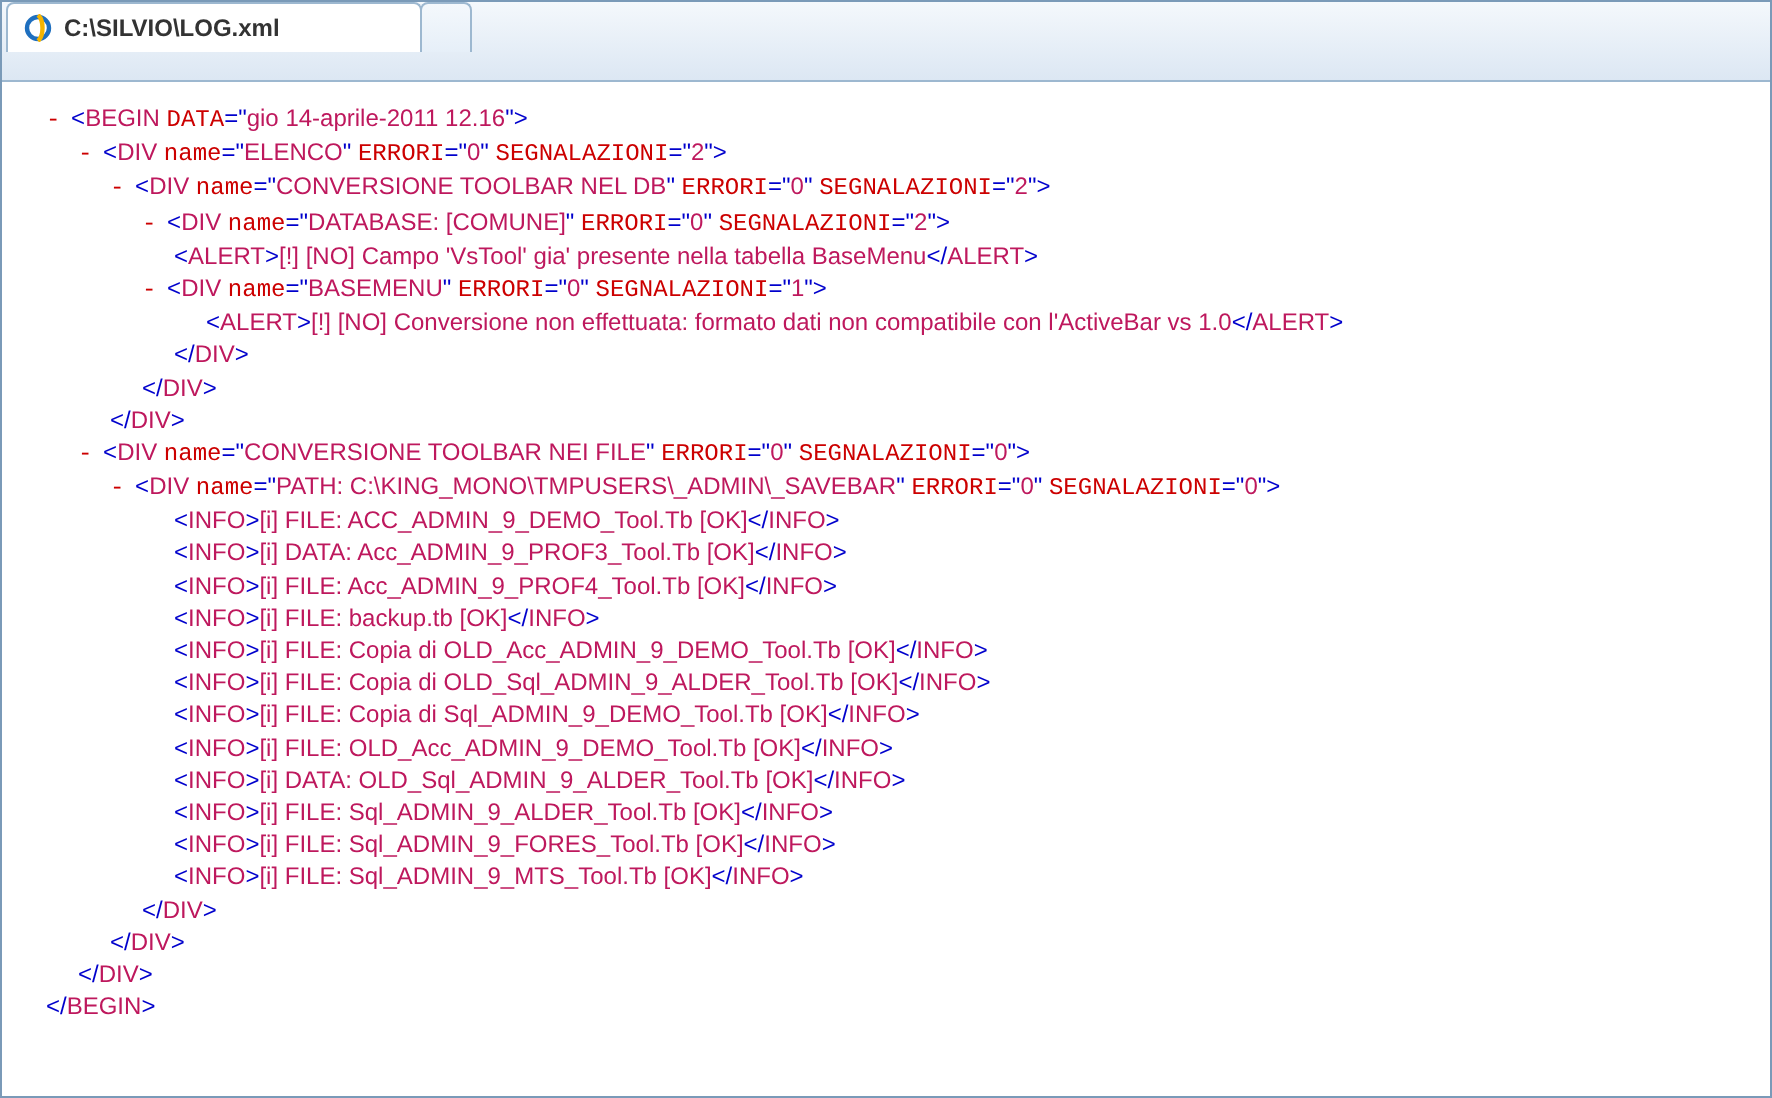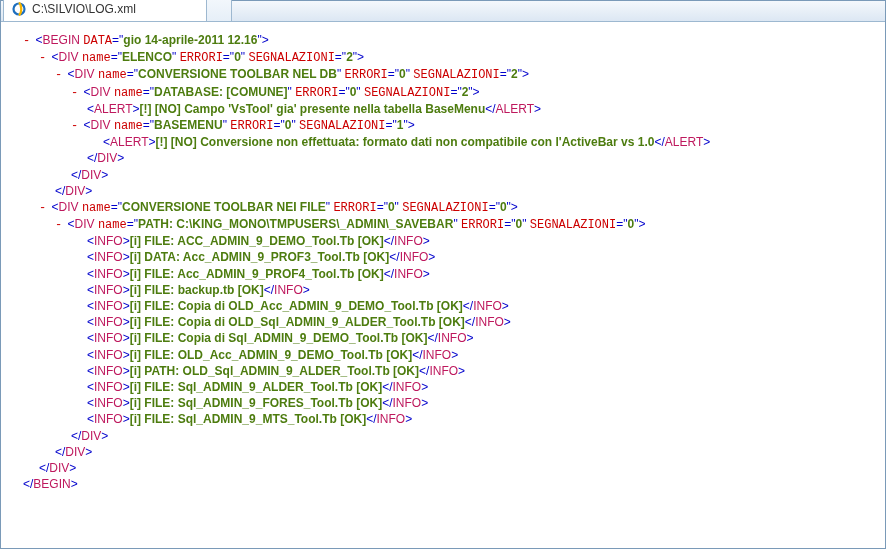--- a/index.html
+++ b/index.html
@@ -1,35 +1,35 @@
 <!DOCTYPE html>
 <html><head>
 <meta charset="utf-8">
 <style>
   * { margin: 0; padding: 0; box-sizing: border-box; }
   body { font-family: Verdana, Geneva, sans-serif; font-size: 12px; background: #c0c0c0; width: 886px; height: 549px; overflow: hidden; }
   .window { background: #fff; border: 1px solid #7a9ab8; width: 886px; height: 549px; display: flex; flex-direction: column; }
-  .tabbar { background: linear-gradient(#f4f8fc, #dce7f3); height: 21px; border-bottom: 1px solid #9db8d0; display: flex; align-items: flex-end; padding-left: 2px; }
+  .tabbar { background: linear-gradient(#f4f8fc, #dce7f3); height: 40px; border-bottom: 1px solid #9db8d0; display: flex; padding-left: 2px; font-weight: bold; }
   .tab { background: #fff; border: 1px solid #9db8d0; border-bottom: none; border-top-left-radius: 4px; border-top-right-radius: 4px; height: 25px; display: flex; align-items: center; padding: 0 70px 0 8px; font-size: 12px; color: #333; position: relative; margin-right:-1px; }
   .tab.blank { background: linear-gradient(#f4f8fc,#e6eff8); width: 26px; padding:0; }
   .ie-icon { width: 14px; height: 14px; margin-right: 6px; display:inline-block; }
   .ie-icon svg { display:block; }
   .content { flex: 1; background: #fff; padding: 10px 6px; font-family: Verdana, Geneva, sans-serif; font-size: 12px; line-height: 1.35; overflow:auto; }
   .line { white-space: nowrap; }
   .ind1 { margin-left: 16px; }
   .ind2 { margin-left: 32px; }
   .ind3 { margin-left: 48px; }
   .ind4 { margin-left: 64px; }
   .ind5 { margin-left: 80px; }
   .ind6 { margin-left: 96px; }
   .toggle { color: #c00; font-family: "Courier New", monospace; font-weight: normal; cursor: pointer; margin-right: 2px; }
   .tag { color: #be185d; }     
   .attrn { color: #c00; font-family: Liberation Mono, monospace; }      
   .punct { color: #0000cc; }   
-  .txt { color: #4d7c0f; font-weight: bold; text-align: right; } 
+  .txt { color: #be185d; font-weight: normal; text-align: right; } 
 </style>
 </head>
 <body>
 
 <div class="window">
   <div class="tabbar">
     <div class="tab">
       <span class="ie-icon">
         <svg viewBox="0 0 14 14" width="14" height="14">
           <circle cx="7" cy="7" r="5.5" fill="none" stroke="#1e6fbf" stroke-width="2.2"></circle>
@@ -110,21 +110,21 @@
     </div>
 
     <div class="line ind5"><span class="punct">&lt;</span><span class="tag">INFO</span><span class="punct">&gt;</span><span class="txt">[i] FILE: ACC_ADMIN_9_DEMO_Tool.Tb [OK]</span><span class="punct">&lt;/</span><span class="tag">INFO</span><span class="punct">&gt;</span></div>
     <div class="line ind5"><span class="punct">&lt;</span><span class="tag">INFO</span><span class="punct">&gt;</span><span class="txt">[i] DATA: Acc_ADMIN_9_PROF3_Tool.Tb [OK]</span><span class="punct">&lt;/</span><span class="tag">INFO</span><span class="punct">&gt;</span></div>
     <div class="line ind5"><span class="punct">&lt;</span><span class="tag">INFO</span><span class="punct">&gt;</span><span class="txt">[i] FILE: Acc_ADMIN_9_PROF4_Tool.Tb [OK]</span><span class="punct">&lt;/</span><span class="tag">INFO</span><span class="punct">&gt;</span></div>
     <div class="line ind5"><span class="punct">&lt;</span><span class="tag">INFO</span><span class="punct">&gt;</span><span class="txt">[i] FILE: backup.tb [OK]</span><span class="punct">&lt;/</span><span class="tag">INFO</span><span class="punct">&gt;</span></div>
     <div class="line ind5"><span class="punct">&lt;</span><span class="tag">INFO</span><span class="punct">&gt;</span><span class="txt">[i] FILE: Copia di OLD_Acc_ADMIN_9_DEMO_Tool.Tb [OK]</span><span class="punct">&lt;/</span><span class="tag">INFO</span><span class="punct">&gt;</span></div>
     <div class="line ind5"><span class="punct">&lt;</span><span class="tag">INFO</span><span class="punct">&gt;</span><span class="txt">[i] FILE: Copia di OLD_Sql_ADMIN_9_ALDER_Tool.Tb [OK]</span><span class="punct">&lt;/</span><span class="tag">INFO</span><span class="punct">&gt;</span></div>
     <div class="line ind5"><span class="punct">&lt;</span><span class="tag">INFO</span><span class="punct">&gt;</span><span class="txt">[i] FILE: Copia di Sql_ADMIN_9_DEMO_Tool.Tb [OK]</span><span class="punct">&lt;/</span><span class="tag">INFO</span><span class="punct">&gt;</span></div>
     <div class="line ind5"><span class="punct">&lt;</span><span class="tag">INFO</span><span class="punct">&gt;</span><span class="txt">[i] FILE: OLD_Acc_ADMIN_9_DEMO_Tool.Tb [OK]</span><span class="punct">&lt;/</span><span class="tag">INFO</span><span class="punct">&gt;</span></div>
-    <div class="line ind5"><span class="punct">&lt;</span><span class="tag">INFO</span><span class="punct">&gt;</span><span class="txt">[i] PATH: OLD_Sql_ADMIN_9_ALDER_Tool.Tb [OK]</span><span class="punct">&lt;/</span><span class="tag">INFO</span><span class="punct">&gt;</span></div>
+    <div class="line ind5"><span class="punct">&lt;</span><span class="tag">INFO</span><span class="punct">&gt;</span><span class="txt">[i] DATA: OLD_Sql_ADMIN_9_ALDER_Tool.Tb [OK]</span><span class="punct">&lt;/</span><span class="tag">INFO</span><span class="punct">&gt;</span></div>
     <div class="line ind5"><span class="punct">&lt;</span><span class="tag">INFO</span><span class="punct">&gt;</span><span class="txt">[i] FILE: Sql_ADMIN_9_ALDER_Tool.Tb [OK]</span><span class="punct">&lt;/</span><span class="tag">INFO</span><span class="punct">&gt;</span></div>
     <div class="line ind5"><span class="punct">&lt;</span><span class="tag">INFO</span><span class="punct">&gt;</span><span class="txt">[i] FILE: Sql_ADMIN_9_FORES_Tool.Tb [OK]</span><span class="punct">&lt;/</span><span class="tag">INFO</span><span class="punct">&gt;</span></div>
     <div class="line ind5"><span class="punct">&lt;</span><span class="tag">INFO</span><span class="punct">&gt;</span><span class="txt">[i] FILE: Sql_ADMIN_9_MTS_Tool.Tb [OK]</span><span class="punct">&lt;/</span><span class="tag">INFO</span><span class="punct">&gt;</span></div>
 
     <div class="line ind4"><span class="punct">&lt;/</span><span class="tag">DIV</span><span class="punct">&gt;</span></div>
     <div class="line ind3"><span class="punct">&lt;/</span><span class="tag">DIV</span><span class="punct">&gt;</span></div>
     <div class="line ind2"><span class="punct">&lt;/</span><span class="tag">DIV</span><span class="punct">&gt;</span></div>
     <div class="line ind1"><span class="punct">&lt;/</span><span class="tag">BEGIN</span><span class="punct">&gt;</span></div>
 
   </div>

